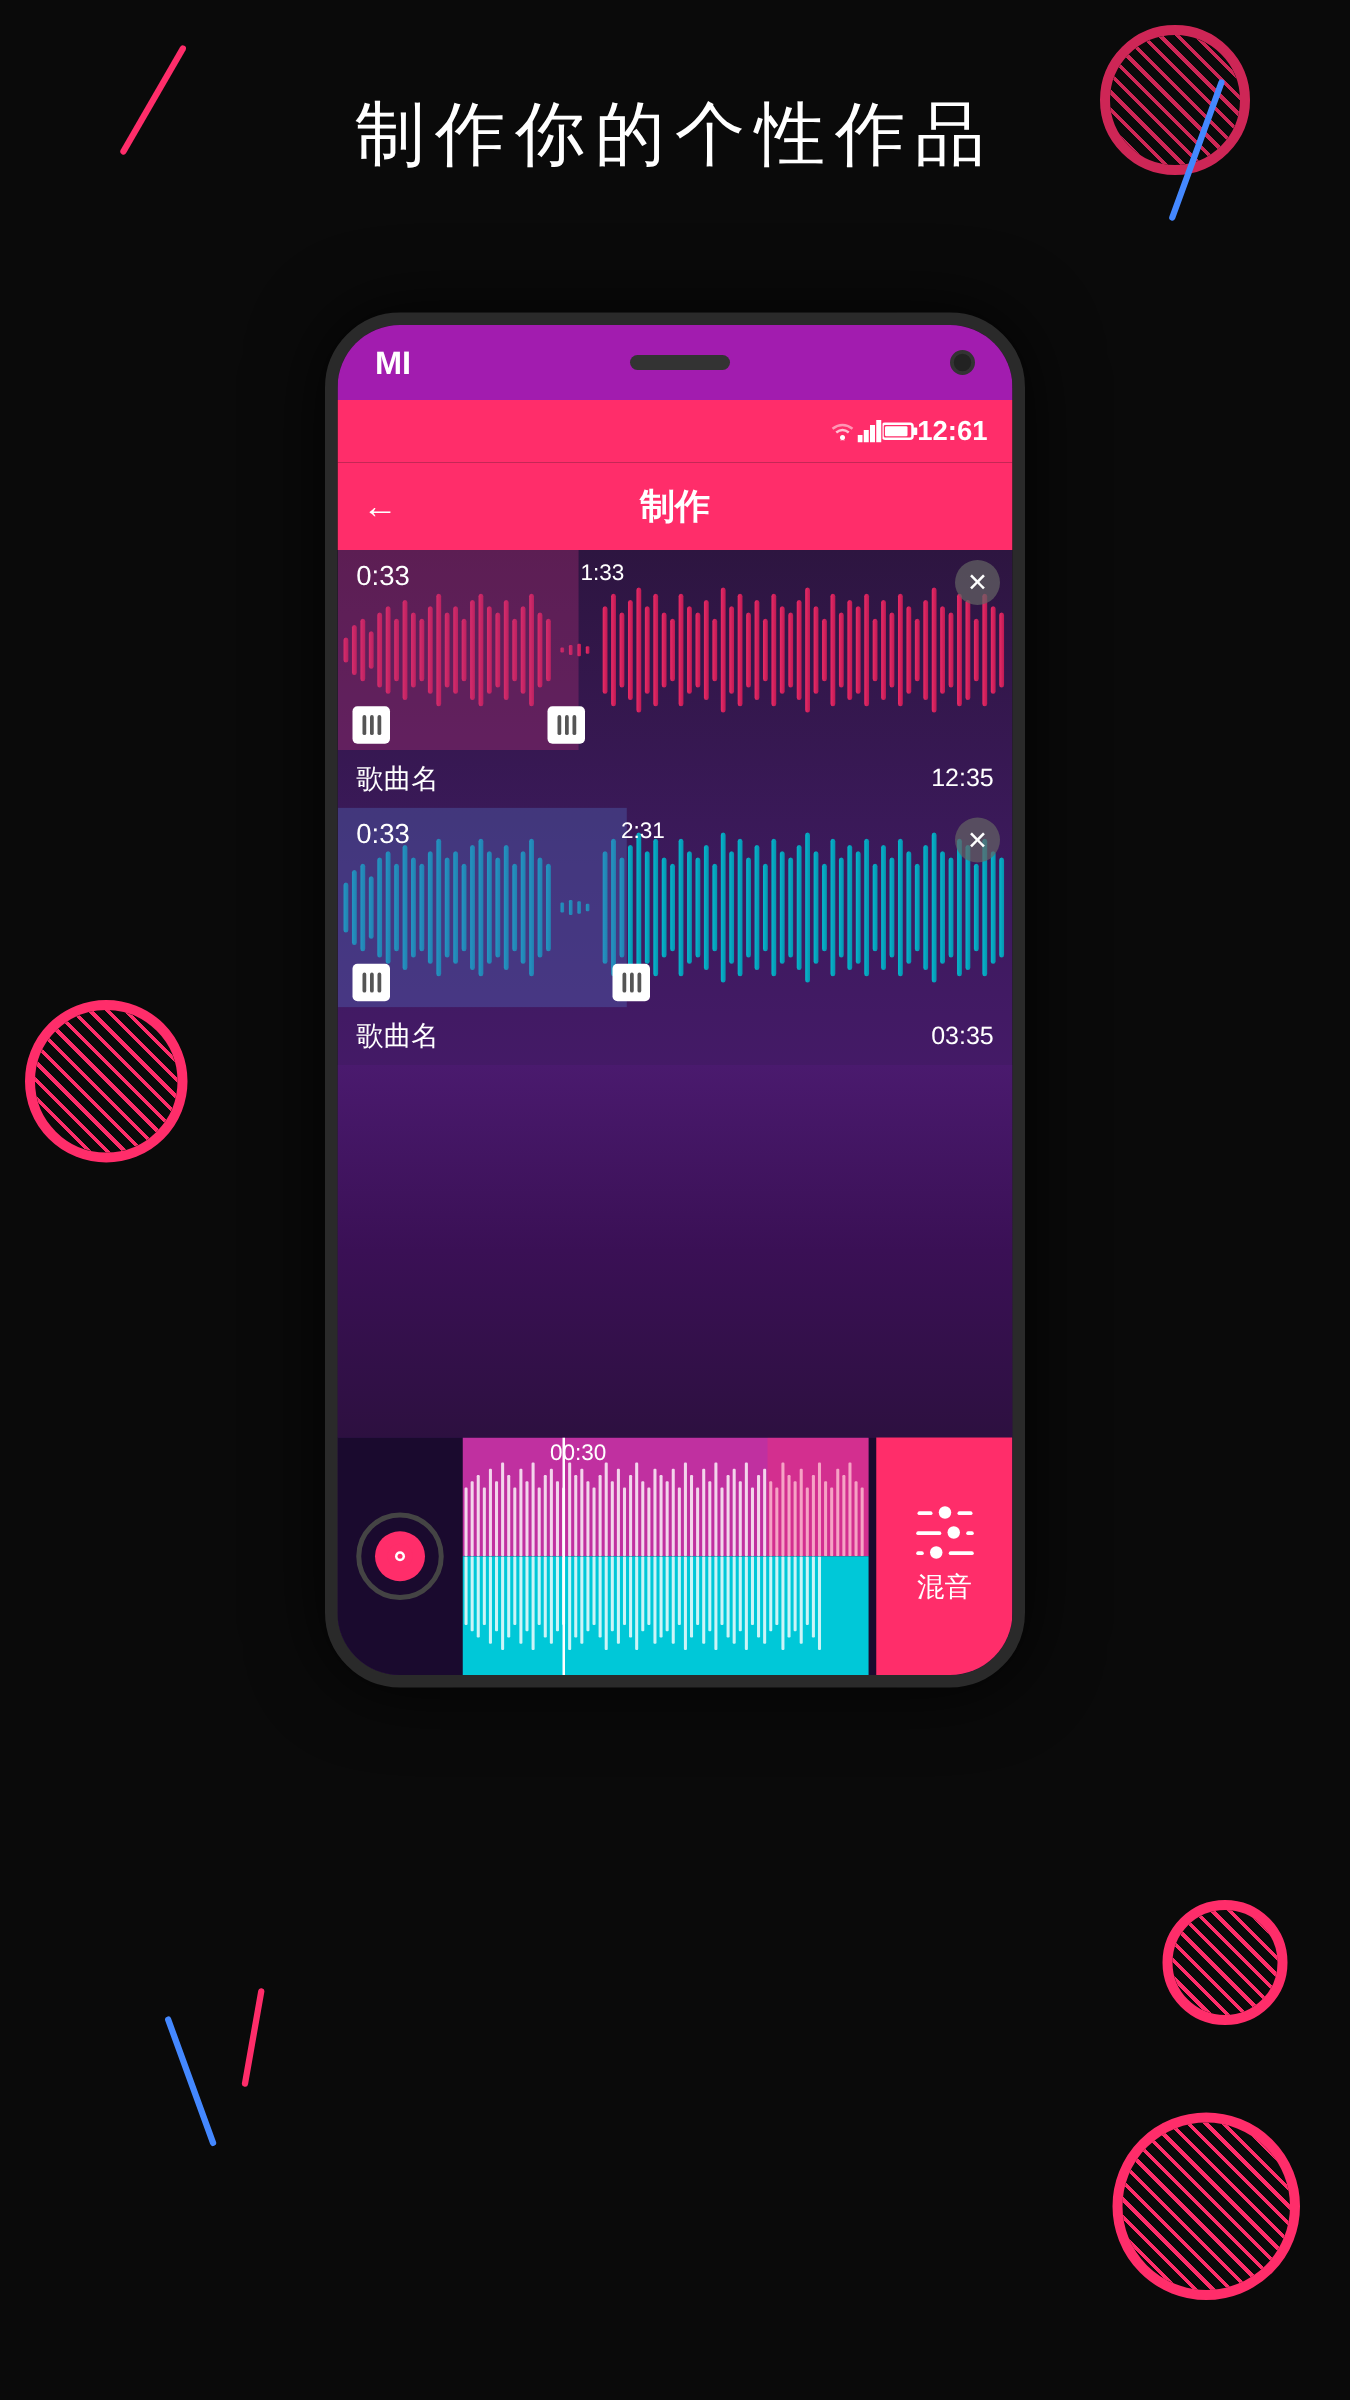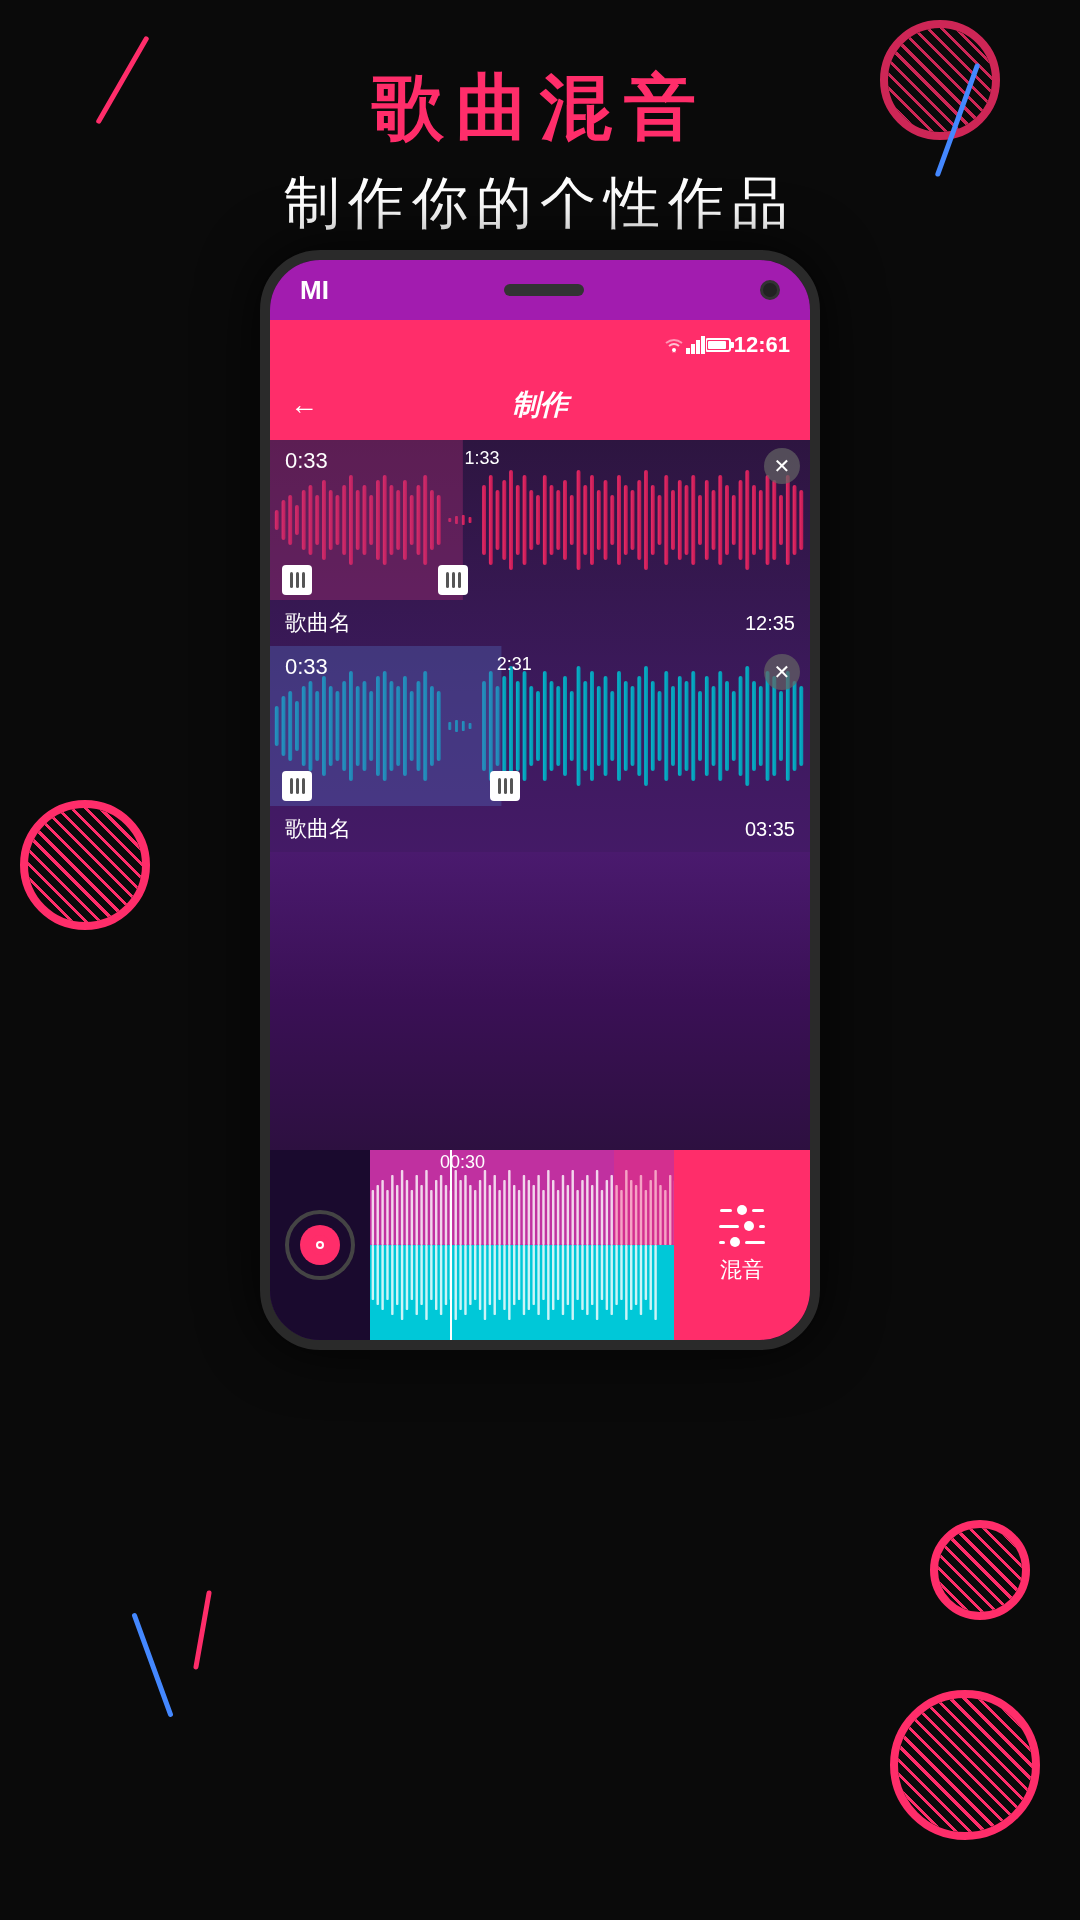--- a/index.html
+++ b/index.html
@@ -125,21 +125,20 @@
       left: 20px;
       color: white;
       font-size: 28px;
       cursor: pointer;
     }
 
     .header-title {
       color: white;
       font-size: 28px;
       font-weight: bold;
-      font-style: italic;
     }
 
     
     .app-content {
       background: linear-gradient(180deg, #2d1540 0%, #3d1a5e 30%, #4a1a6e 60%, #3d1a5e 100%);
       flex: 1;
       overflow: hidden;
     }
 
     
@@ -265,21 +264,21 @@
       justify-content: center;
       color: white;
       font-size: 18px;
     }
 
     .mix-button {
       position: absolute;
       right: 0;
       top: 0;
       bottom: 0;
-      width: 136px;
+      width: 109px;
       background: #ff2d6a;
       display: flex;
       flex-direction: column;
       align-items: center;
       justify-content: center;
       gap: 8px;
       cursor: pointer;
     }
 
     .mix-icon {
@@ -340,21 +339,20 @@
 <div class="deco-line" style="width:5px;height:80px;background:#ff2d6a;bottom:250px;left:200px;transform:rotate(10deg);"></div>
 
 <div class="deco-circle" style="width:100px;height:100px;border-color:#ff2d6a;bottom:300px;right:50px;background:transparent;">
   <div style="position:absolute;inset:0;border-radius:50%;background:repeating-linear-gradient(45deg,#ff2d6a 0px,#ff2d6a 3px,transparent 3px,transparent 10px);"></div>
 </div>
 <div class="deco-circle" style="width:150px;height:150px;border-color:#ff2d6a;bottom:80px;right:40px;background:transparent;">
   <div style="position:absolute;inset:0;border-radius:50%;background:repeating-linear-gradient(45deg,#ff2d6a 0px,#ff2d6a 3px,transparent 3px,transparent 10px);"></div>
 </div>
 
 <div class="top-text">
-  <div class="top-title">歌曲混音</div>
   <div class="top-subtitle">制作你的个性作品</div>
 </div>
 
 <div class="phone-frame">
 
   <div class="phone-top-bar">
     <span class="mi-logo">MI</span>
     <div class="phone-speaker"></div>
     <div class="phone-camera"></div>
   </div>

